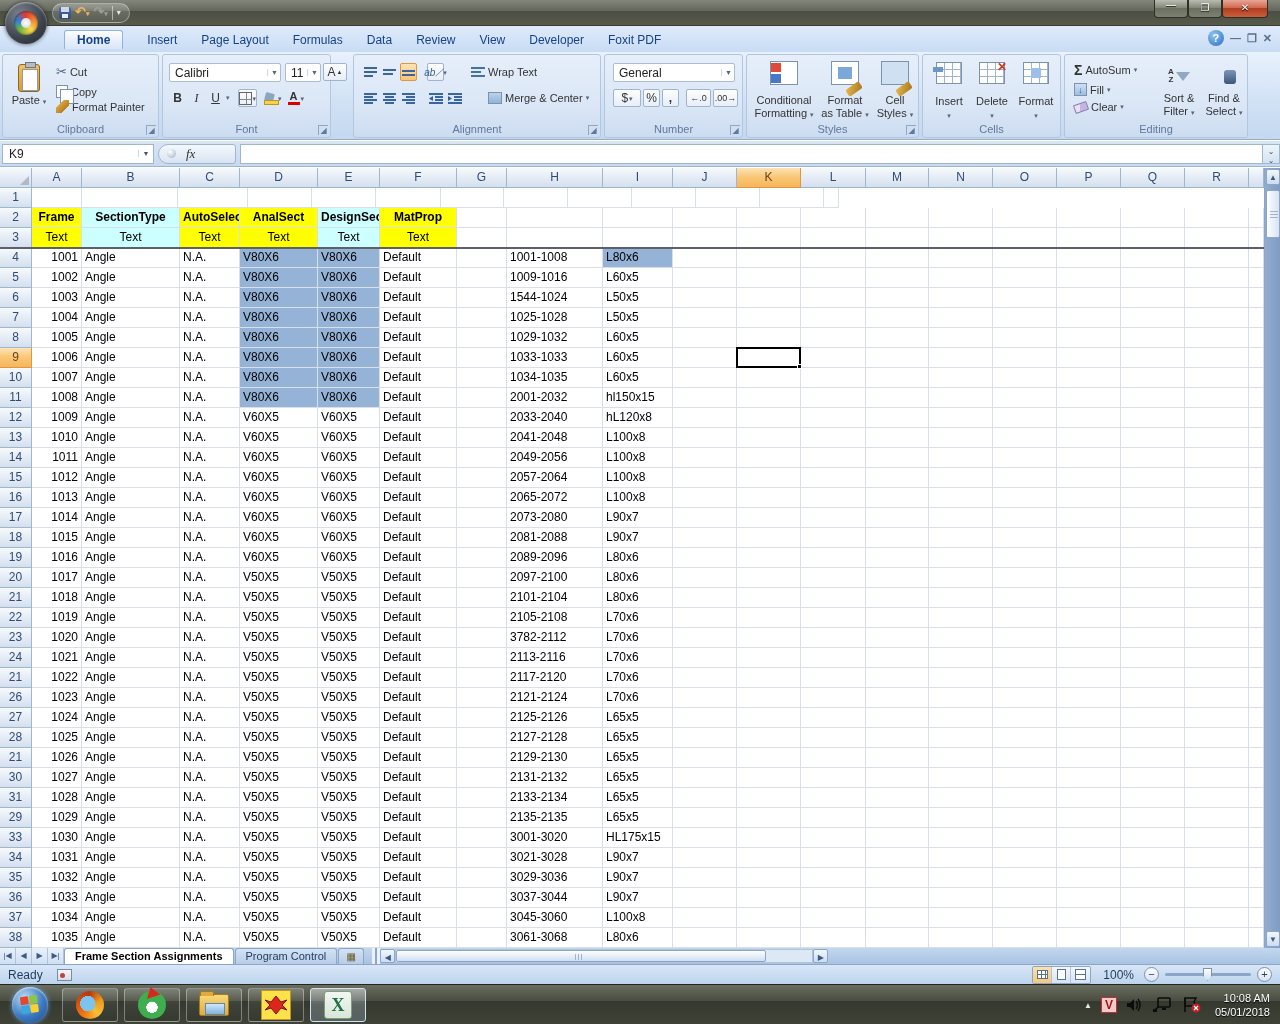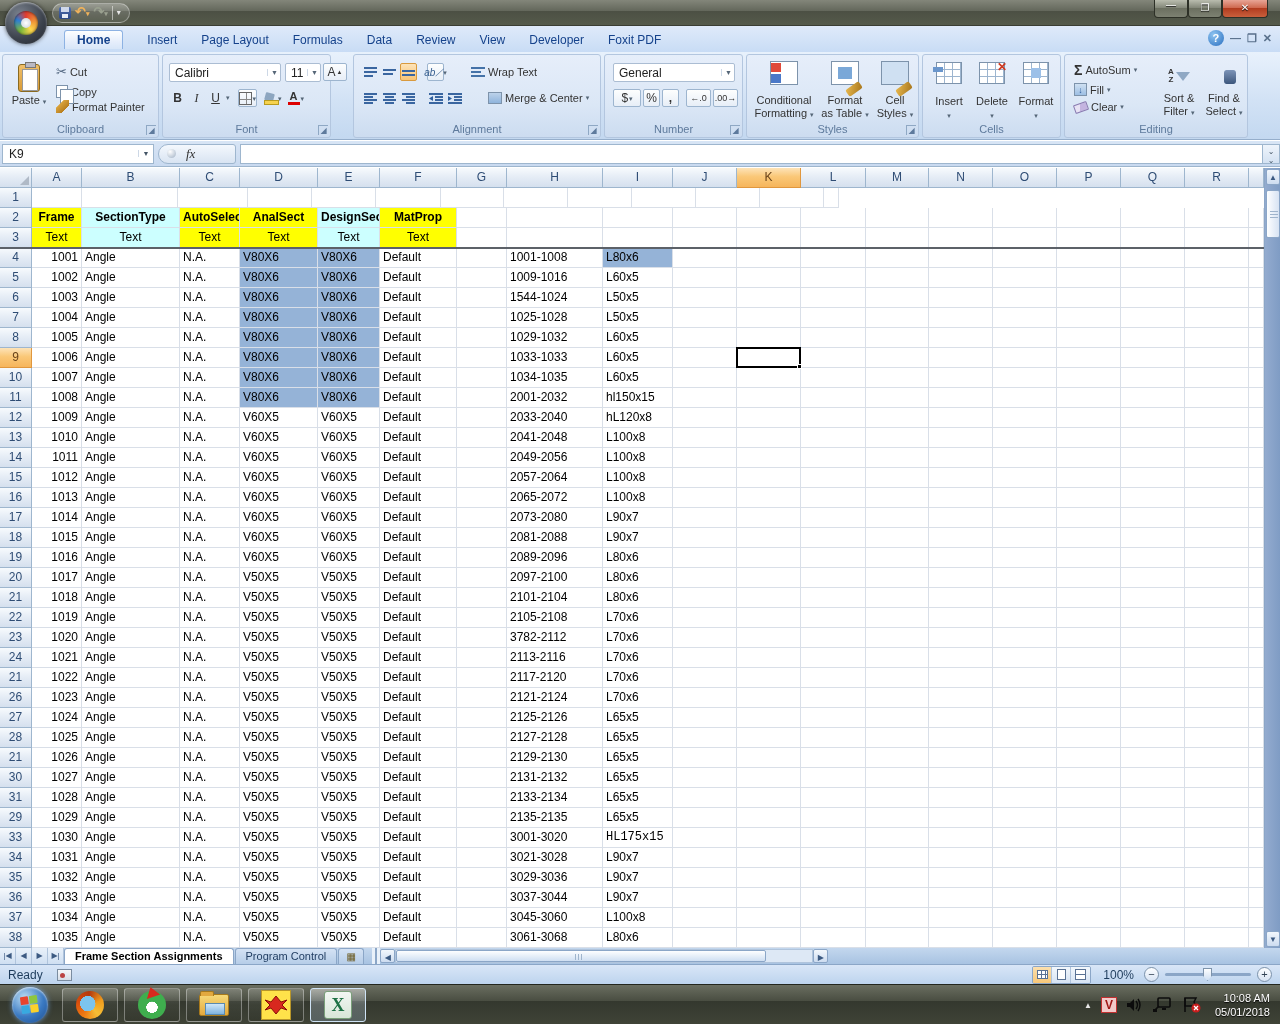--- a/index.html
+++ b/index.html
@@ -1285,21 +1285,21 @@
     <div class="row">
       <div class="rh" style="width: 32px;">33</div>
       <div class="c num" style="width: 50px;">1030</div>
       <div class="c" style="width: 98px;">Angle</div>
       <div class="c" style="width: 60px;">N.A.</div>
       <div class="c" style="width: 78px;">V50X5</div>
       <div class="c" style="width: 62px;">V50X5</div>
       <div class="c" style="width: 77px;">Default</div>
       <div class="c" style="width: 50px;"></div>
       <div class="c" style="width: 96px;">3001-3020</div>
-      <div class="c" style="width: 70px; font-family: Liberation Mono, monospace;">HL175x15</div>
+      <div class="c" style="width: 70px;">HL175x15</div>
       <div class="c" style="width: 64px;"></div>
       <div class="c" style="width: 64px;"></div>
       <div class="c" style="width: 65px;"></div>
       <div class="c" style="width: 63px;"></div>
       <div class="c" style="width: 64px;"></div>
       <div class="c" style="width: 64px;"></div>
       <div class="c" style="width: 64px;"></div>
       <div class="c" style="width: 64px;"></div>
       <div class="c" style="width: 64px;"></div>
       <div class="c" style="width: 15px;"></div>

